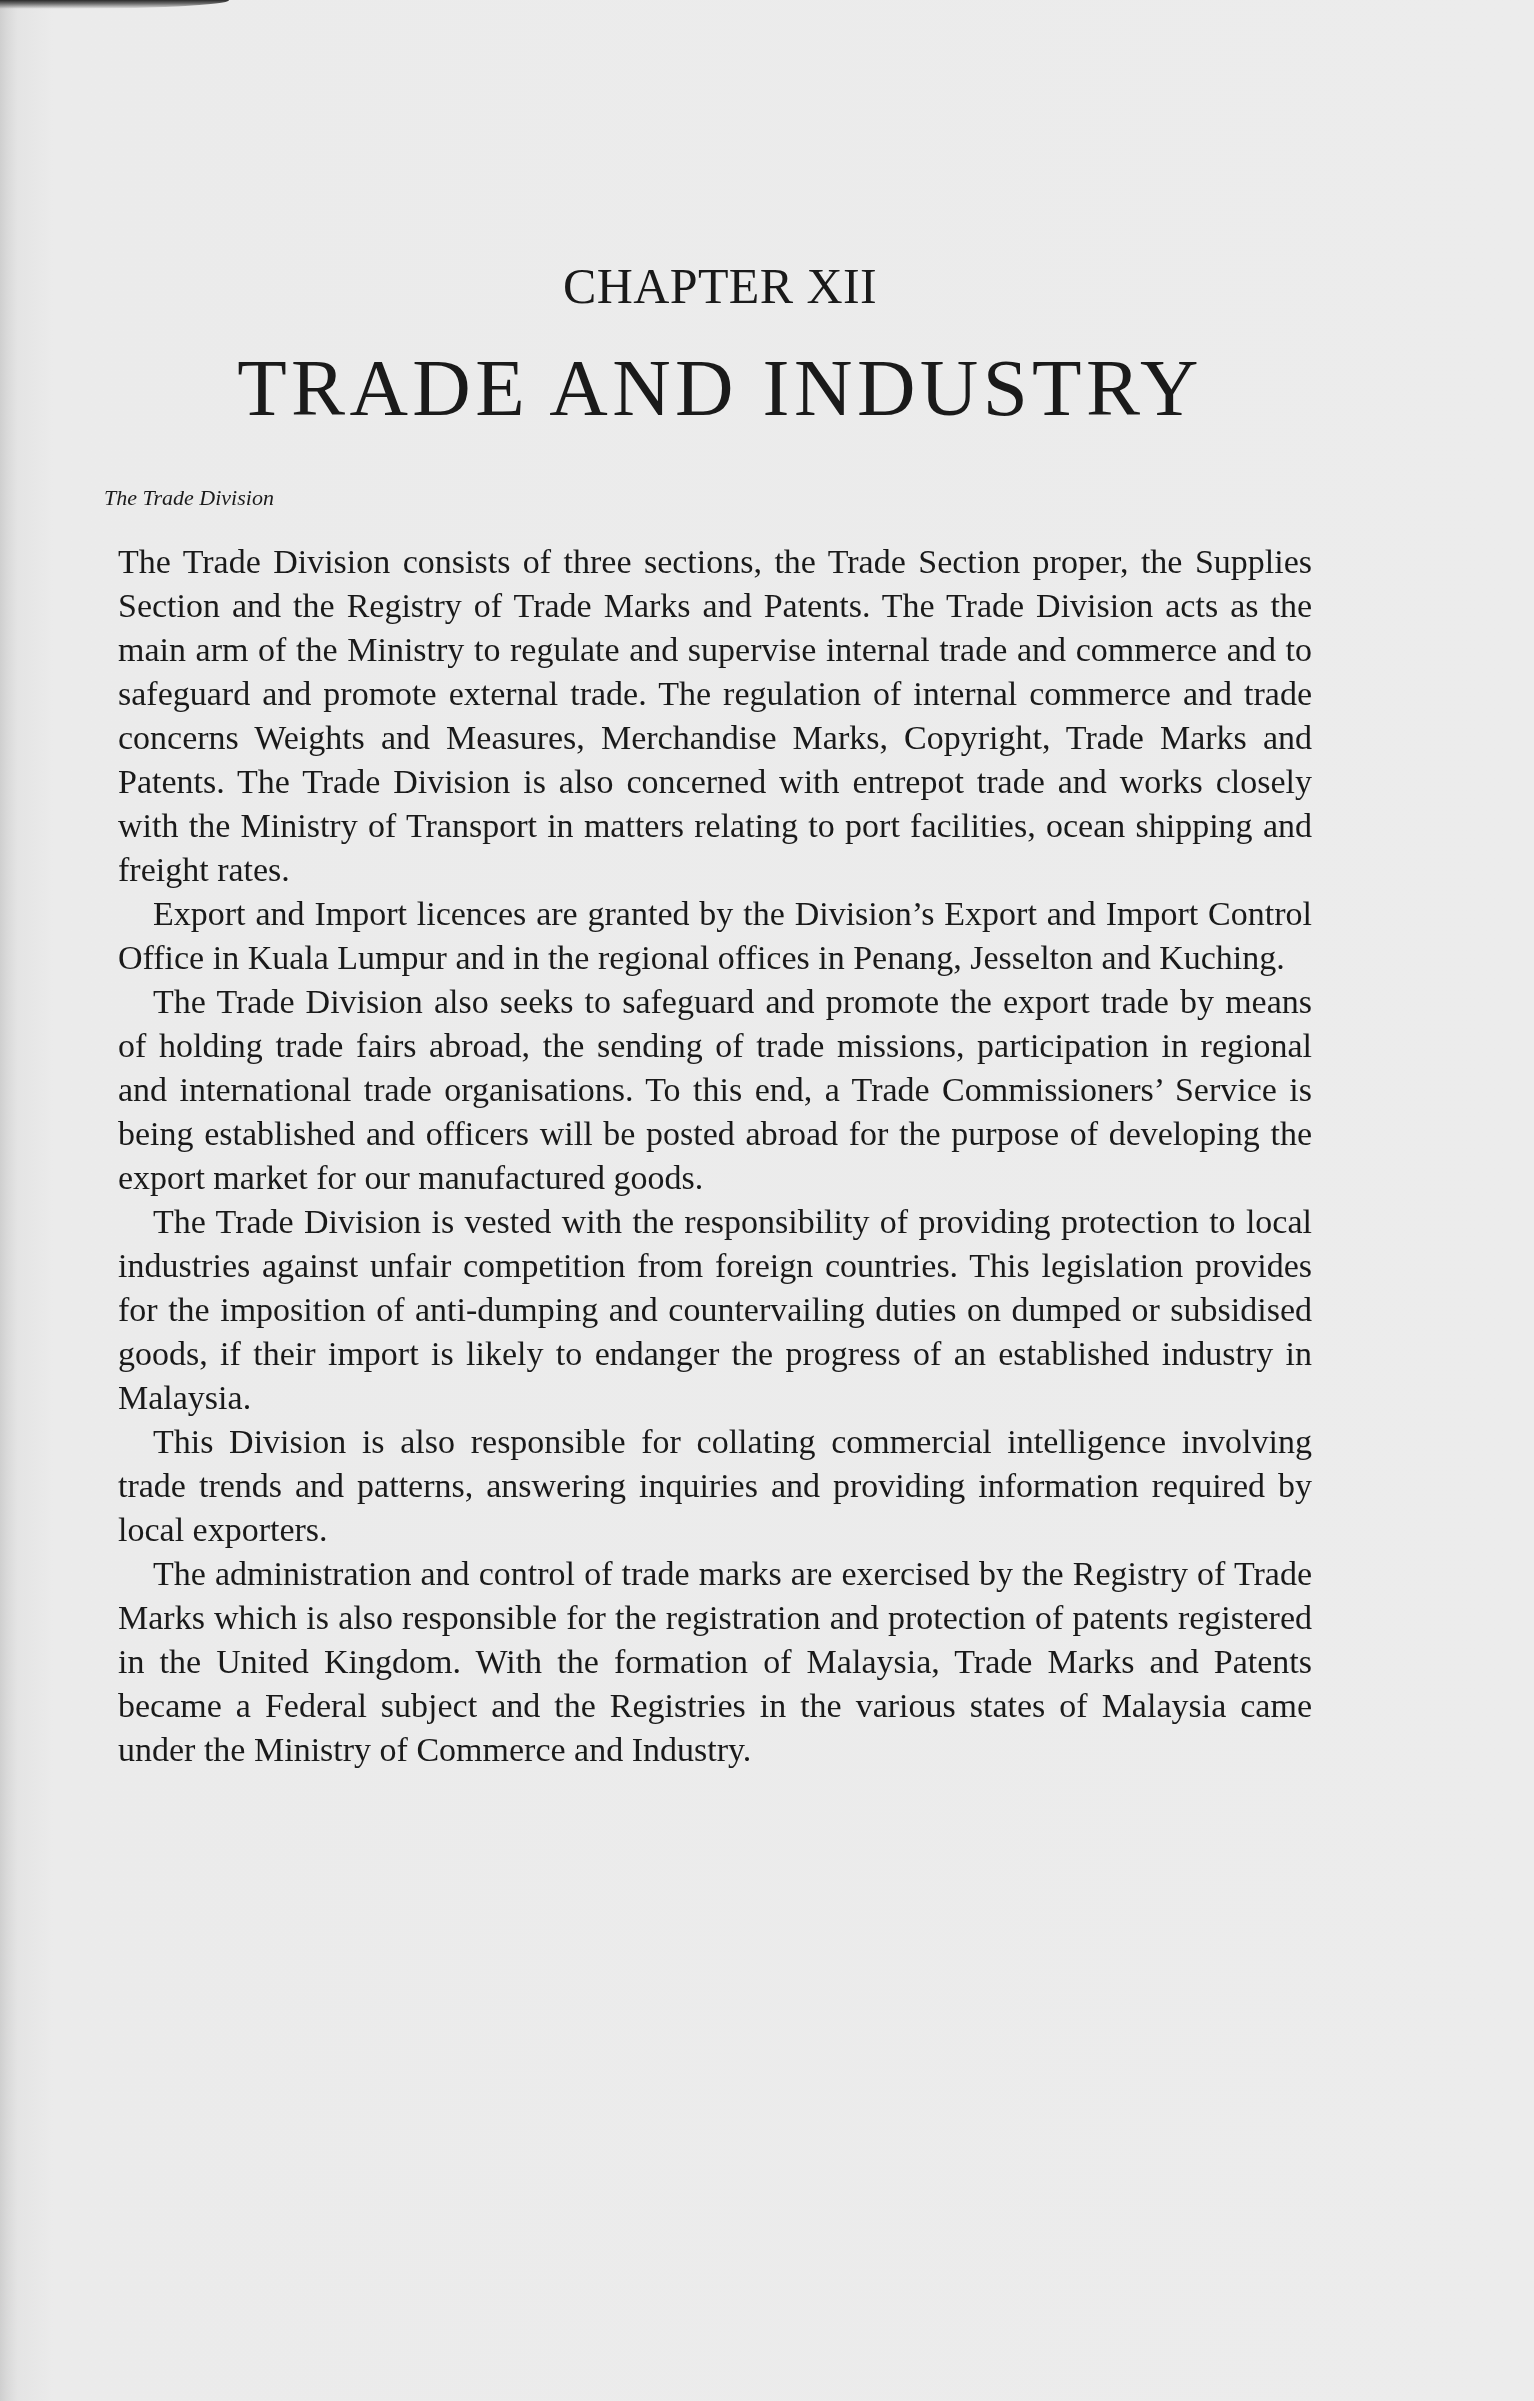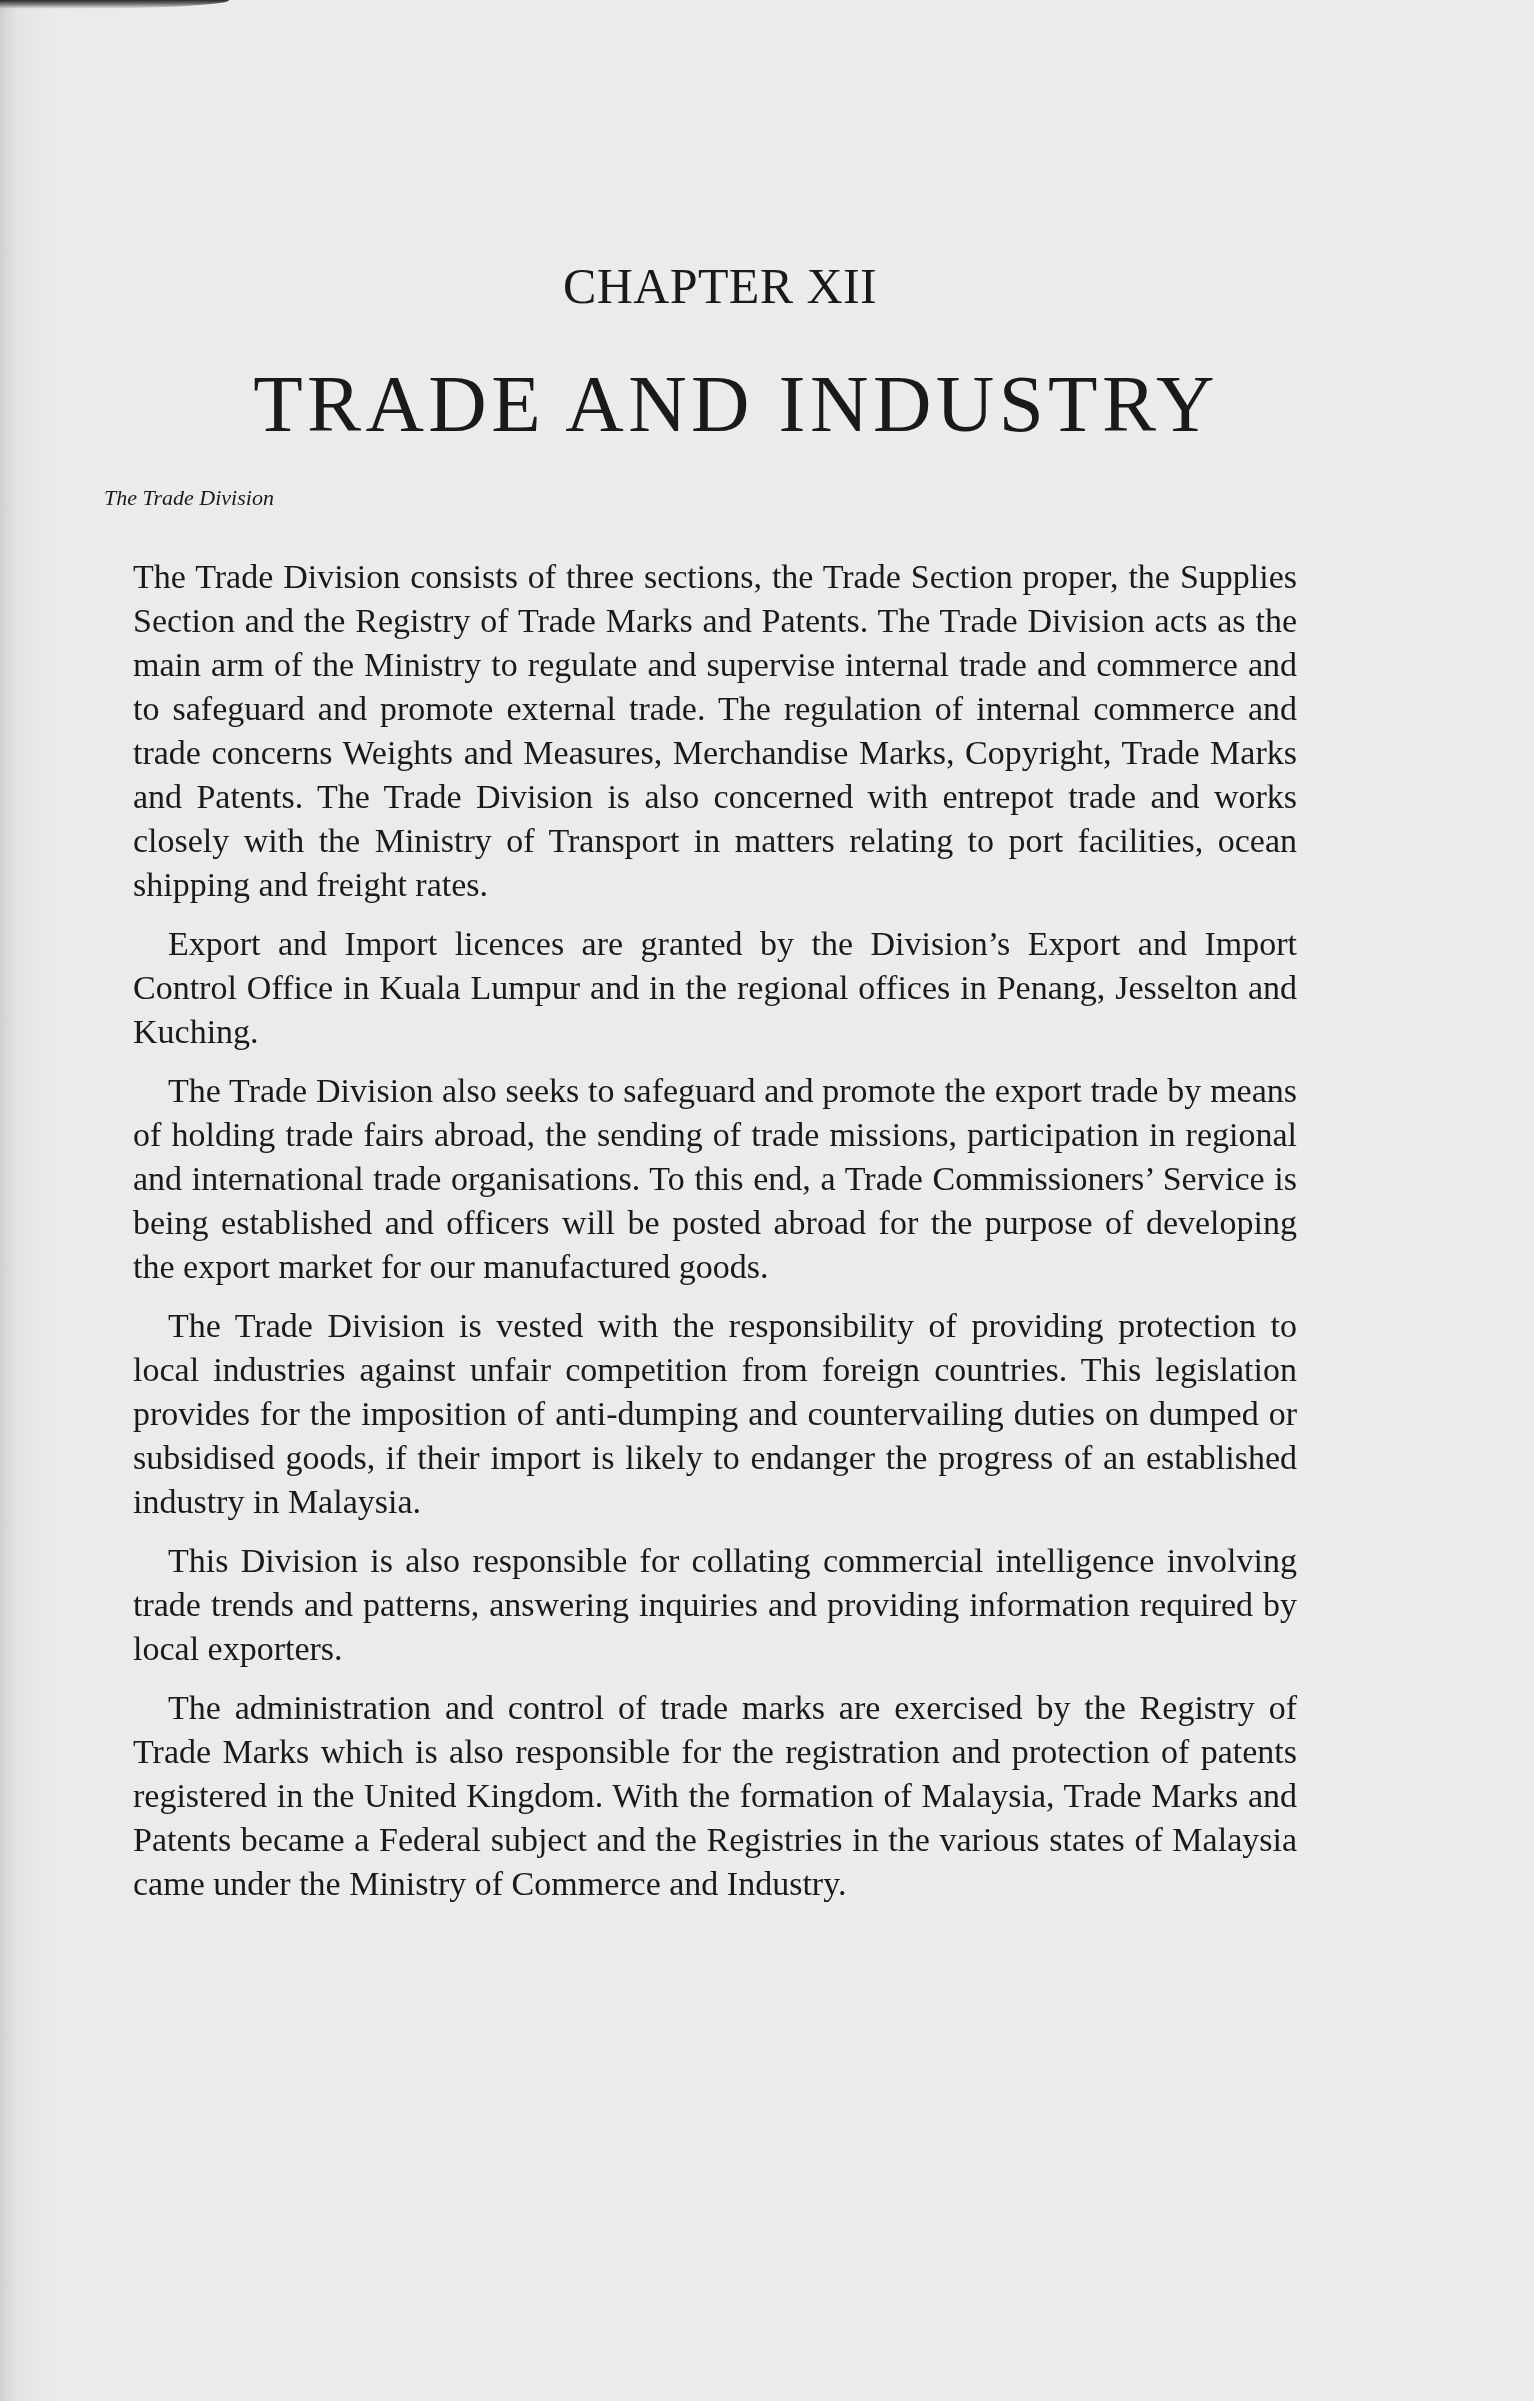--- a/index.html
+++ b/index.html
@@ -41,39 +41,39 @@
   }
   .chapter-title {
     position: absolute;
     top: 342px;
     left: 0;
     width: 1440px;
     text-align: center;
     font-size: 81px;
     letter-spacing: 4.4px;
     font-weight: normal;
-    margin: 16px;
+    margin: 0;
   }
   .section-heading {
     position: absolute;
     top: 485px;
     left: 104px;
     font-size: 22px;
     font-style: italic;
   }
   .body-text {
     position: absolute;
     top: 540px;
     left: 118px;
     width: 1194px;
     font-size: 34px;
     line-height: 44px;
   }
   .body-text p {
-    margin: 15px;
+    margin: 0;
     text-align: justify;
     text-indent: 35px;
   }
   .body-text p.first {
     text-indent: 0;
   }
 </style>
 </head>
 <body>
 

